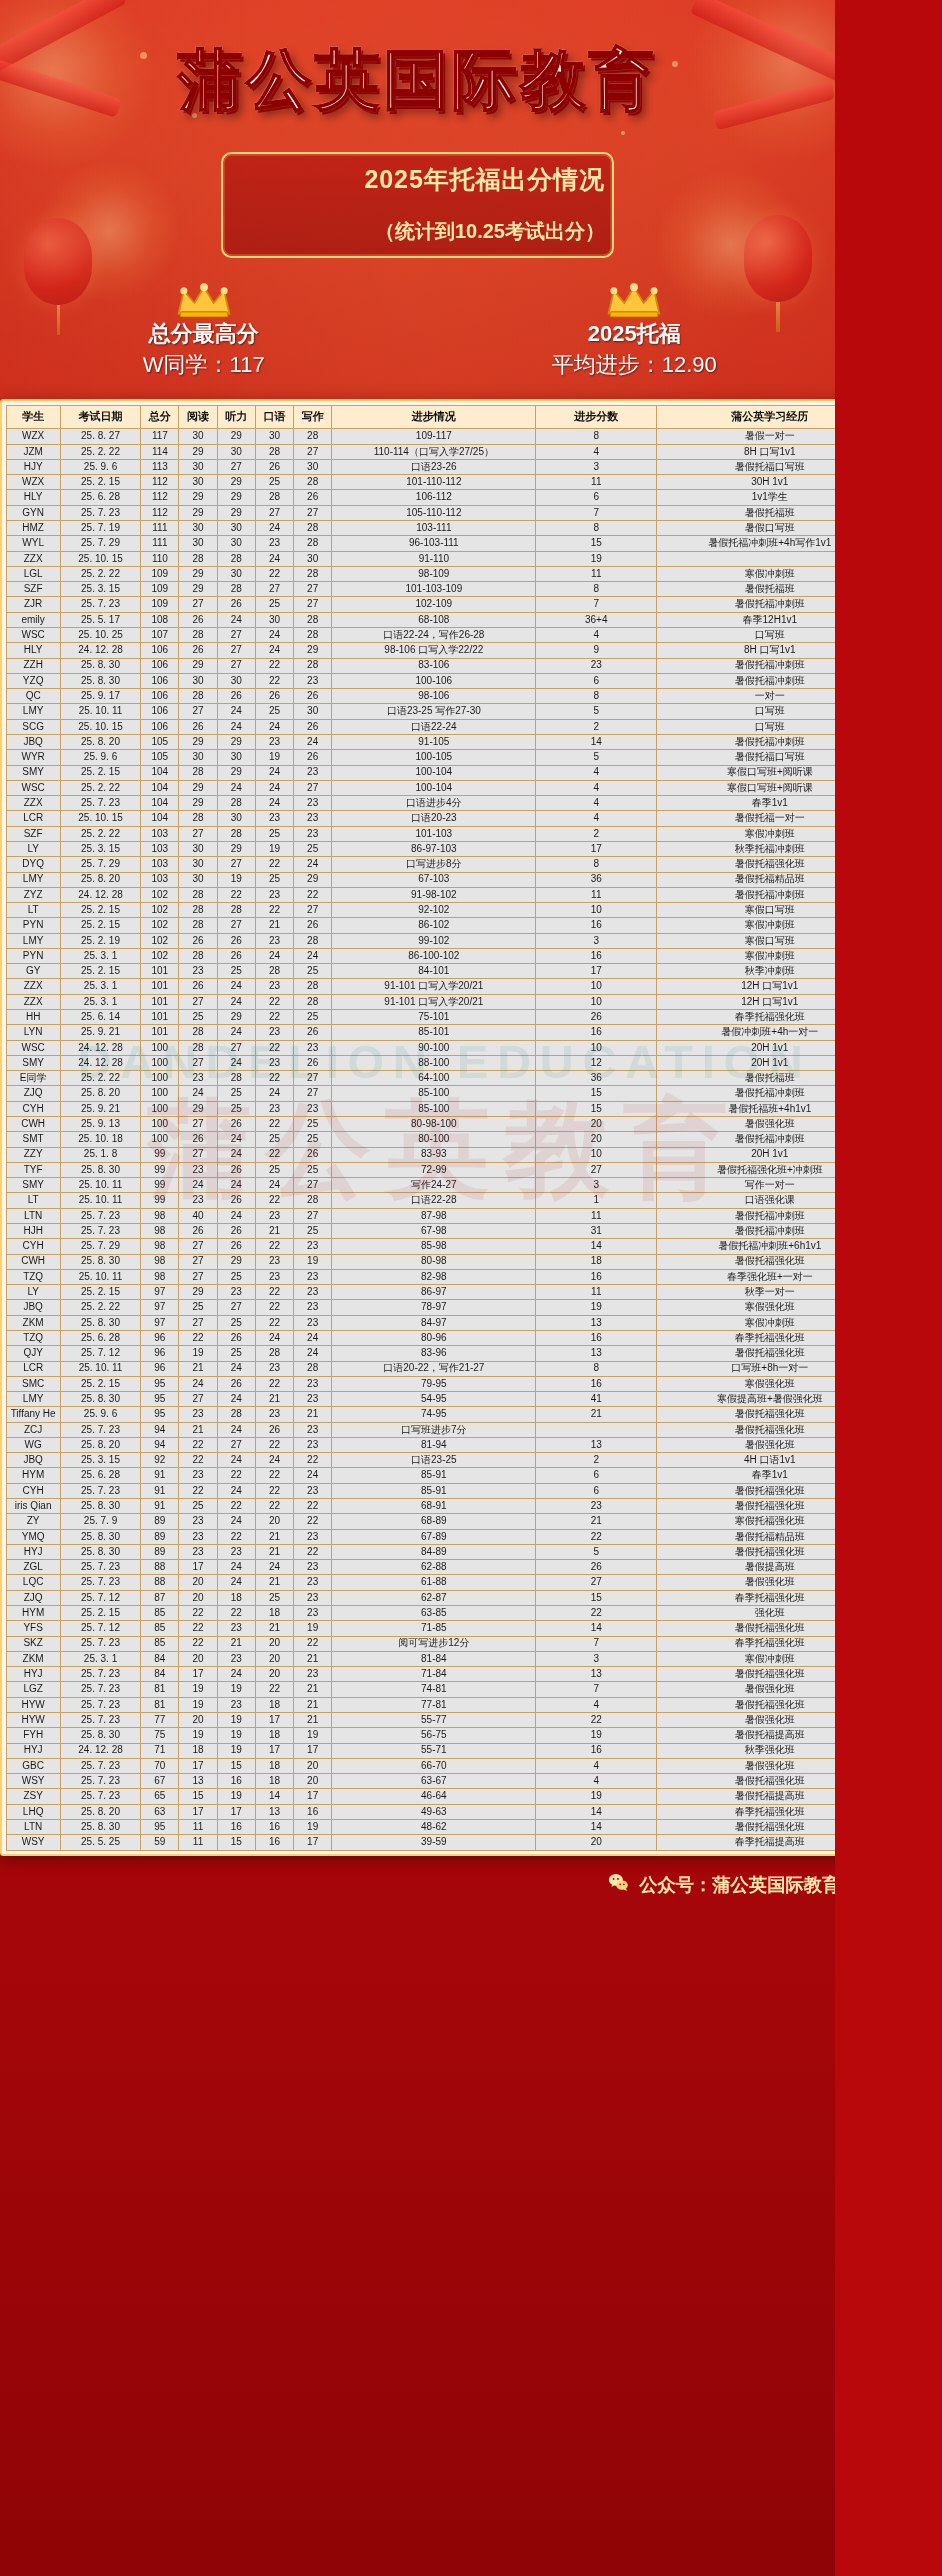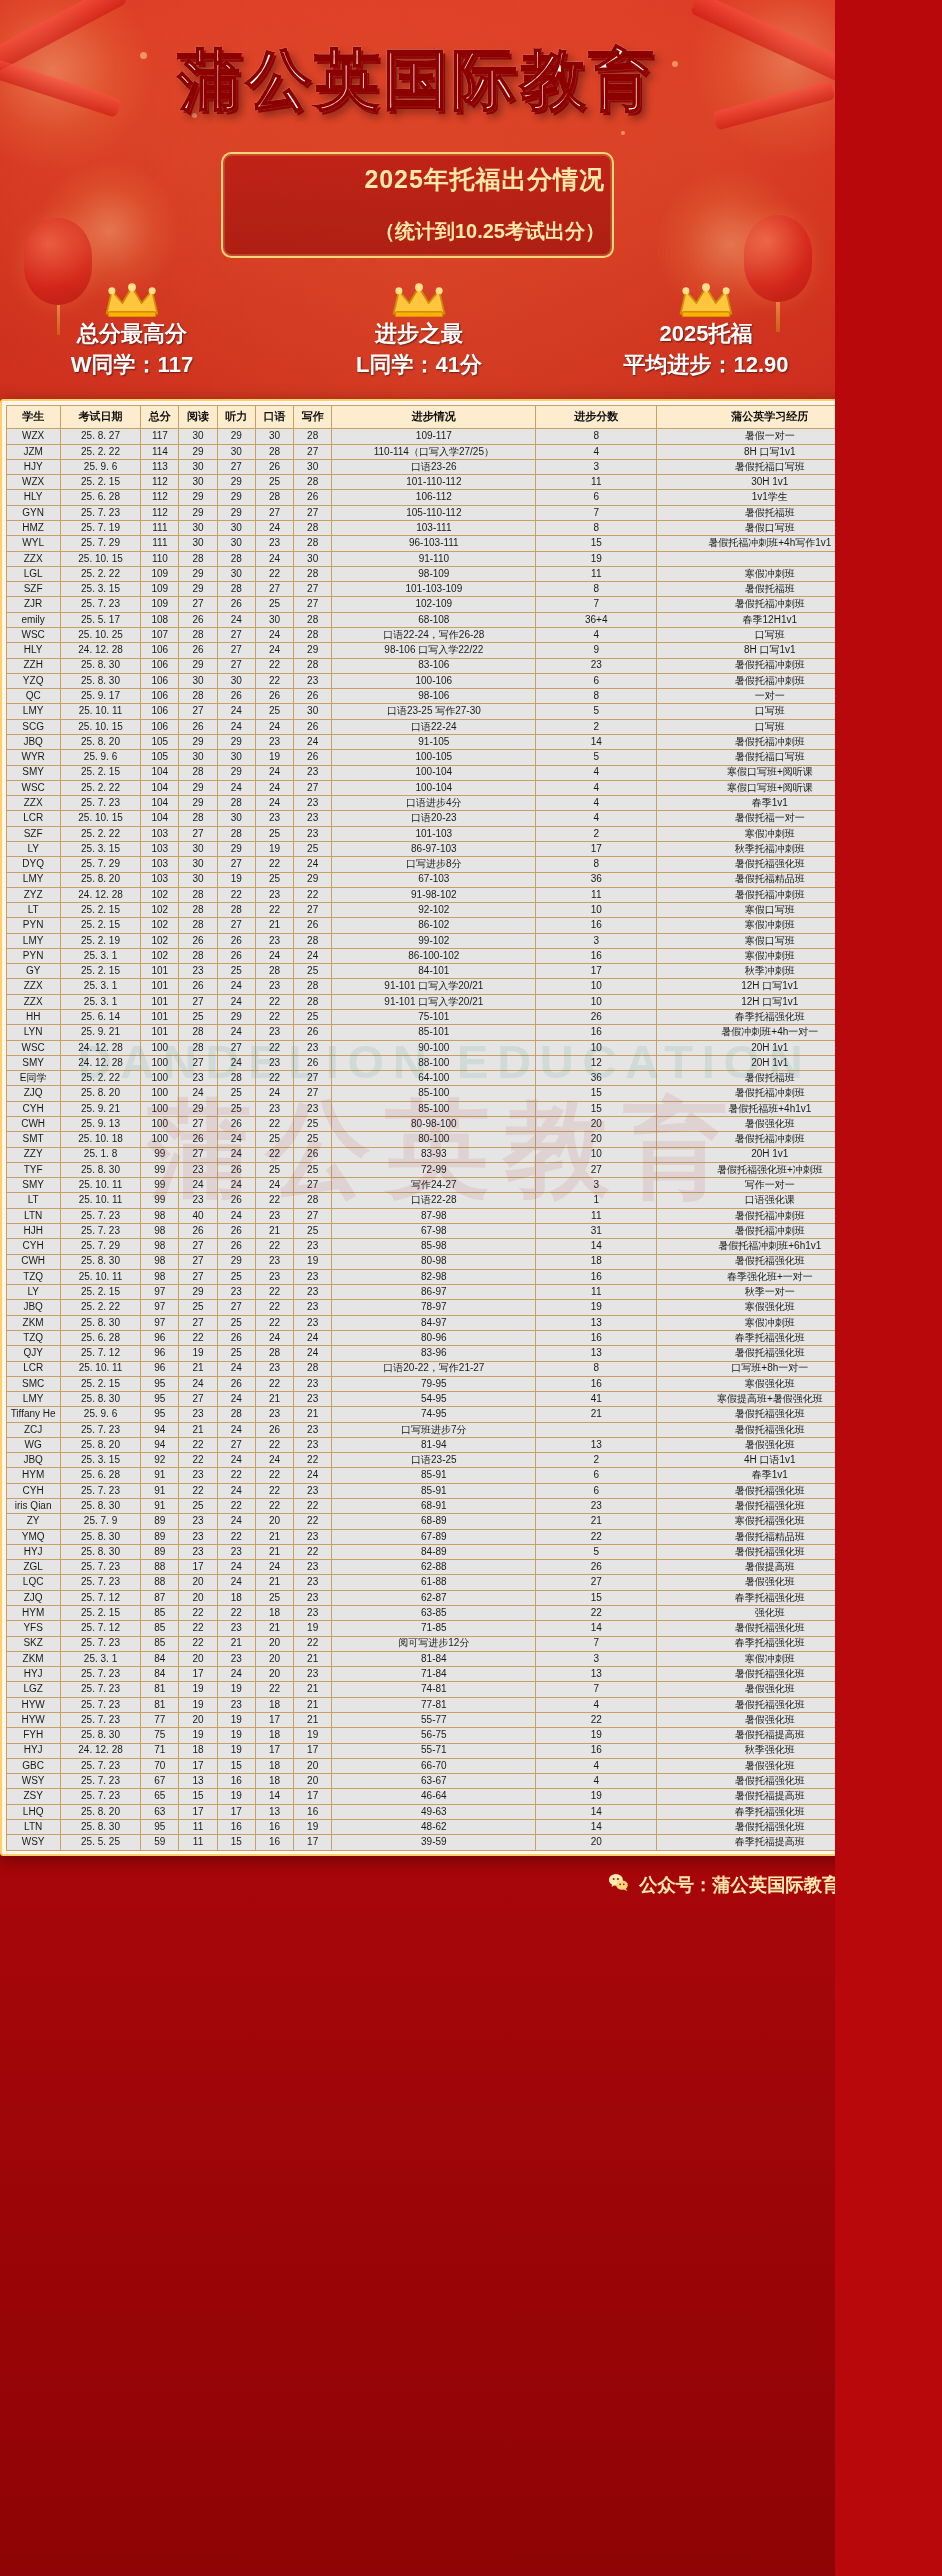--- a/index.html
+++ b/index.html
@@ -109,21 +109,21 @@
     display:block;
   }
   .stat-title {
     font-size:22px;
     font-weight:bold;
     color:#ffffff;
     text-shadow:0.9px 0.9px 1.7px rgba(0,0,0,.5);
   }
   .stat-value {
     font-size:22px;
-    font-weight:bold;
+    font-weight:normal;
     color:#ffffff;
     margin-top:1.7px;
     text-shadow:0.9px 0.9px 1.7px rgba(0,0,0,.5);
   }
   
   .table-wrap {
     position:relative;
     z-index:3;
     margin:19px auto 0 auto;
     width:889px;
@@ -262,31 +262,20 @@
       <div class="stat-value">W同学：117</div>
     </div>
     <div class="stat">
       <svg class="crown" viewBox="0 0 66 40">
         <polygon points="4,36 10,10 22,24 33,6 44,24 56,10 62,36" fill="#ffc53d" stroke="#d08c08" stroke-width="2"></polygon>
         <rect x="6" y="34" width="54" height="6" rx="2" fill="#ffb300" stroke="#d08c08" stroke-width="1.5"></rect>
         <circle cx="10" cy="10" r="4" fill="#ffe08a"></circle>
         <circle cx="33" cy="6" r="4.5" fill="#ffe08a"></circle>
         <circle cx="56" cy="10" r="4" fill="#ffe08a"></circle>
       </svg>
-      <div class="stat-title">进步之最</div>
-      <div class="stat-value">L同学：41分</div>
-    </div>
-    <div class="stat">
-      <svg class="crown" viewBox="0 0 66 40">
-        <polygon points="4,36 10,10 22,24 33,6 44,24 56,10 62,36" fill="#ffc53d" stroke="#d08c08" stroke-width="2"></polygon>
-        <rect x="6" y="34" width="54" height="6" rx="2" fill="#ffb300" stroke="#d08c08" stroke-width="1.5"></rect>
-        <circle cx="10" cy="10" r="4" fill="#ffe08a"></circle>
-        <circle cx="33" cy="6" r="4.5" fill="#ffe08a"></circle>
-        <circle cx="56" cy="10" r="4" fill="#ffe08a"></circle>
-      </svg>
       <div class="stat-title">2025托福</div>
       <div class="stat-value">平均进步：12.90</div>
     </div>
   </div>
 
   <div class="table-wrap">
     <div class="wm">
       <div class="wm-en">DANDELION EDUCATION</div>
       <div class="wm-cn">蒲公英教育</div>
     </div>

